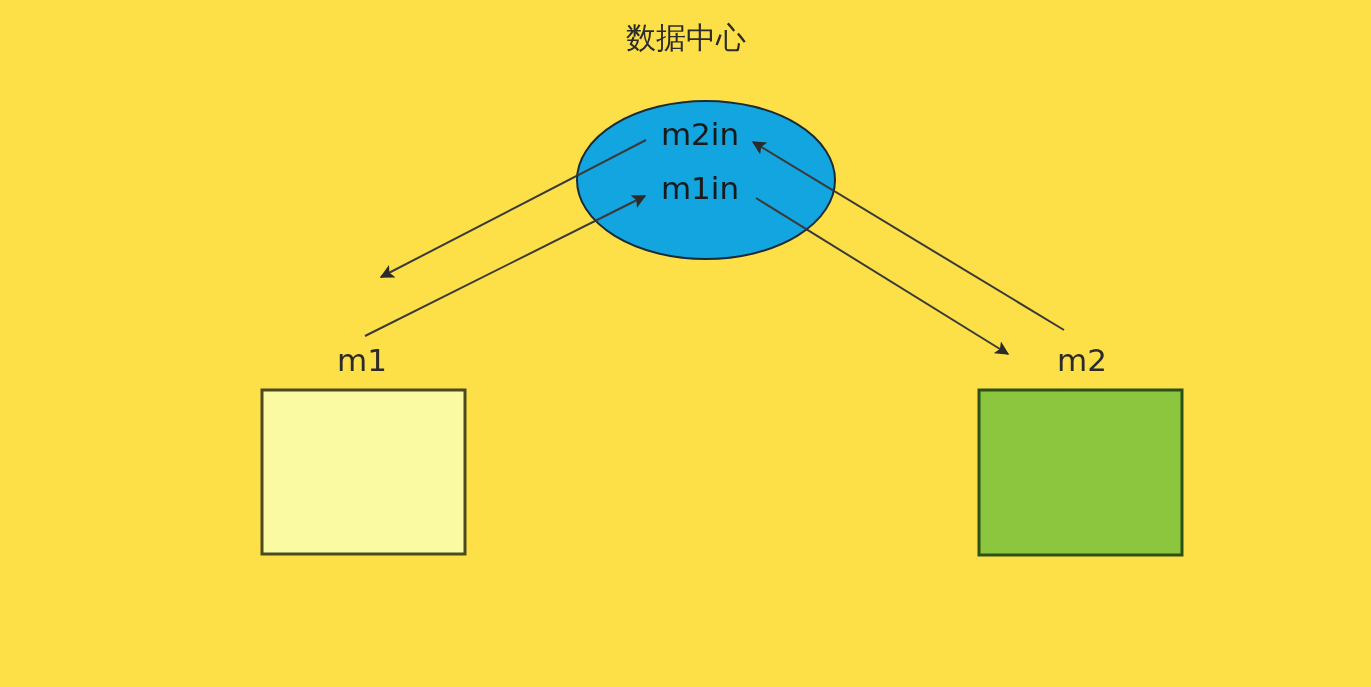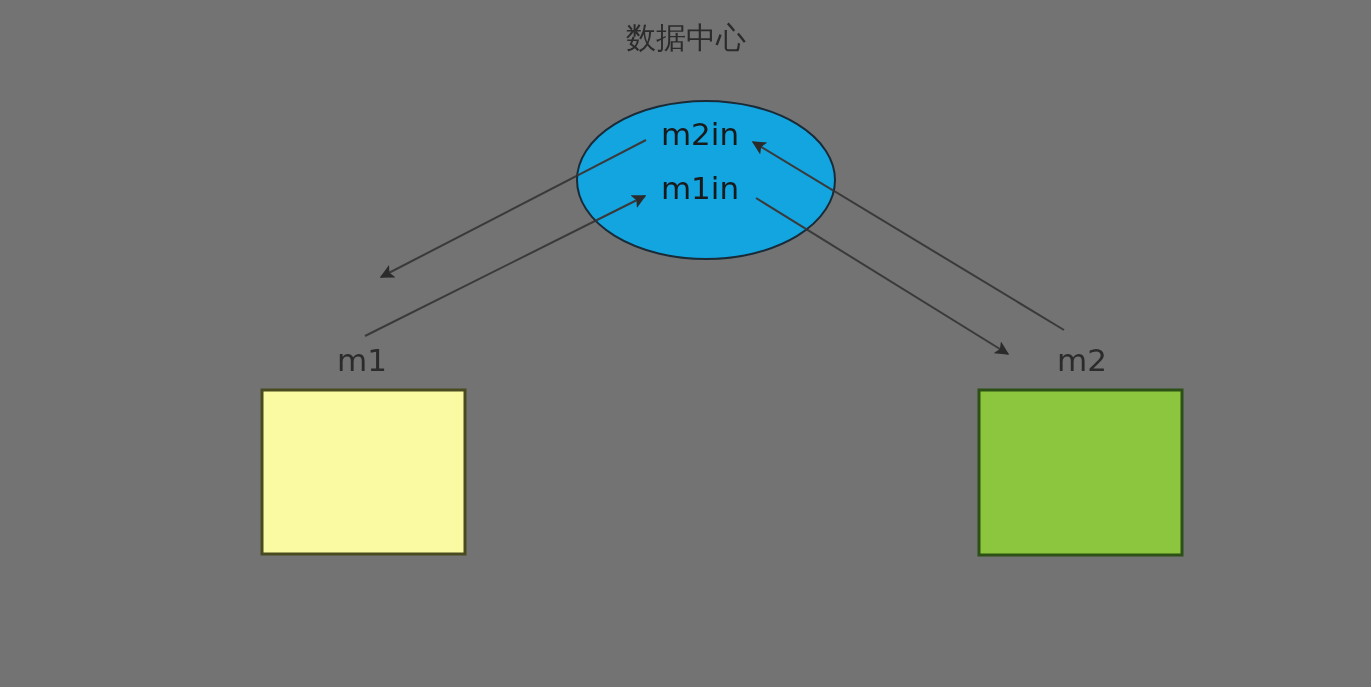--- a/index.html
+++ b/index.html
@@ -25,21 +25,21 @@
     width: 1371px;
     height: 687px;
   }
   .node-label-text {
     font-family: "DejaVu Sans", "Liberation Sans", sans-serif;
   }
 </style>
 </head>
 <body>
 
-<div id="canvas" style="width: 1371px; height: 687px; background: #737373;">
+<div id="canvas" style="width: 1371px; height: 687px; background: #fde047;">
   <svg id="diagram-svg" viewBox="0 0 1371 687" xmlns="http://www.w3.org/2000/svg" style="width: 1371px; height: 687px;">
     <defs>
       <marker id="arrow-end" viewBox="0 0 10 10" refX="9" refY="5" markerWidth="7" markerHeight="7" orient="auto-start-reverse">
         <path d="M 0 0 L 10 5 L 0 10 L 2.2 5 z" fill="#2b2b2b"></path>
       </marker>
     </defs>
 
     <g>
       <line class="edge" stroke="#3a3a3a" stroke-width="2" marker-end="url(#arrow-end)" x1="646" y1="140" x2="381" y2="277"></line>
       <line class="edge" stroke="#3a3a3a" stroke-width="2" marker-end="url(#arrow-end)" x1="365" y1="336" x2="645" y2="196"></line>

